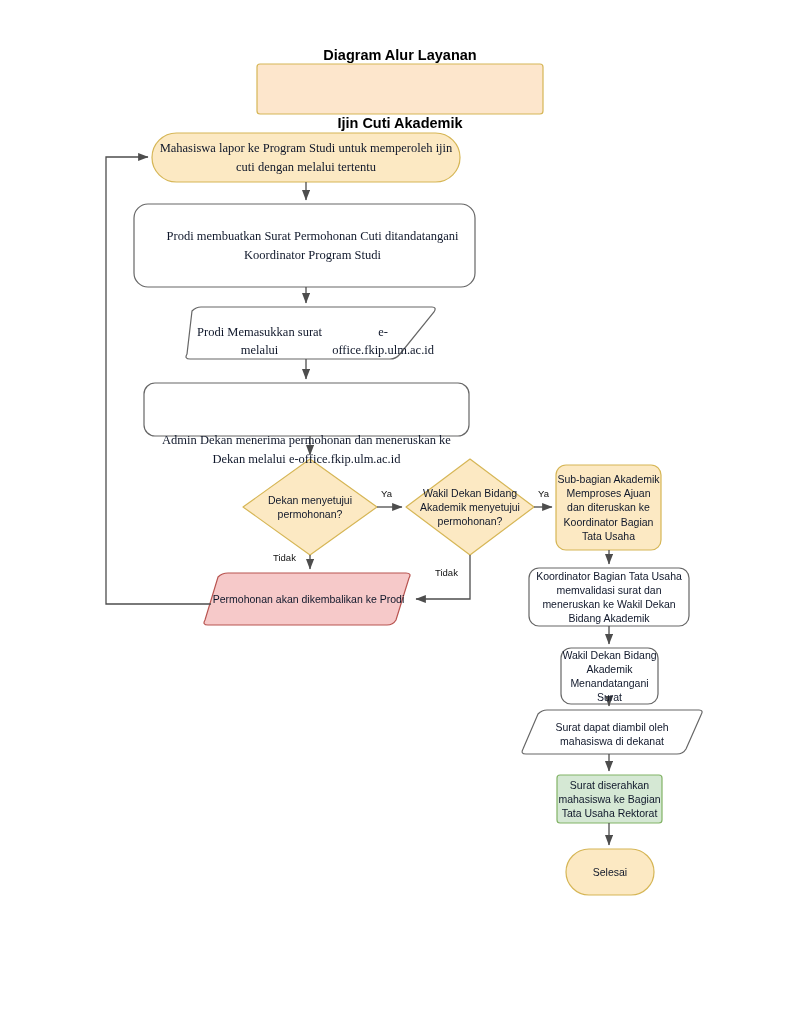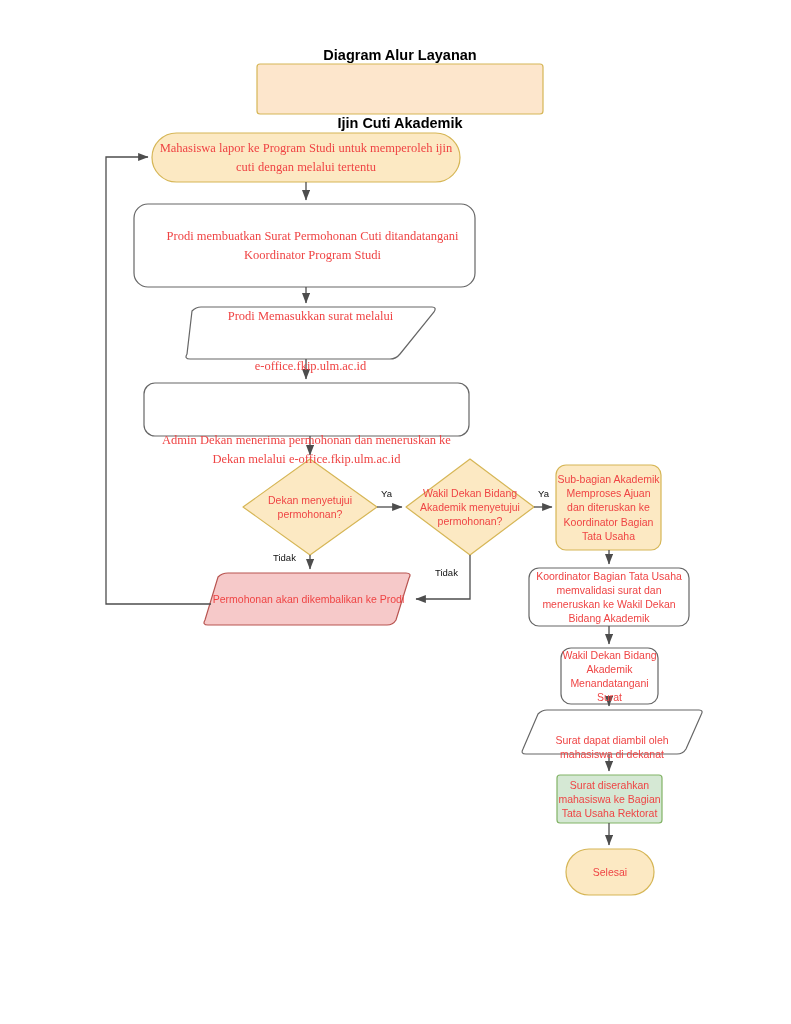--- a/index.html
+++ b/index.html
@@ -23,21 +23,21 @@
     height: 1024px;
   }
   .node-text {
     position: absolute;
     display: flex;
     align-items: center;
     justify-content: center;
     text-align: center;
     box-sizing: border-box;
     pointer-events: none;
-    color: #ef4444;
+    color: #0f172a;
   }
   .txt-serif {
     font-family: "Liberation Serif", serif;
     font-size: 12.5px;
     line-height: 1.45;
   }
   .txt-sans {
     font-family: "Liberation Sans", sans-serif;
     font-size: 10.5px;
     line-height: 1.35;
@@ -130,21 +130,21 @@
   <div class="node-text txt-serif" style="left:152px; top:133px; width:308px; height:49px; flex-direction:column;">
     <div>Mahasiswa lapor ke Program Studi untuk memperoleh ijin</div>
     <div>cuti dengan melalui tertentu</div>
   </div>
 
   <div class="node-text txt-serif" style="left:134px; top:204px; width:357px; height:83px; flex-direction:column;">
     <div>Prodi membuatkan Surat Permohonan Cuti ditandatangani</div>
     <div>Koordinator Program Studi</div>
   </div>
 
-  <div class="node-text txt-serif" style="left:187px; top:307px; width:247px; height:68px; flex-direction:column;justify-content:space-between;">
+  <div class="node-text txt-serif" style="left:187px; top:307px; width:247px; height:68px; ">
     <div>Prodi Memasukkan surat melalui</div>
     <div>e-office.fkip.ulm.ac.id</div>
   </div>
 
   <div class="node-text txt-serif" style="left:144px; top:383px; width:325px; height:53px; flex-direction:column;margin-top:40px;">
     <div>Admin Dekan menerima permohonan dan meneruskan ke</div>
     <div>Dekan melalui e-office.fkip.ulm.ac.id</div>
   </div>
 
   <div class="node-text txt-sans" style="left:248px; top:459px; width:124px; height:96px; flex-direction:column;">
@@ -177,21 +177,21 @@
     <div>Bidang Akademik</div>
   </div>
 
   <div class="node-text txt-sans" style="left:559px; top:648px; width:101px; height:56px; flex-direction:column;">
     <div>Wakil Dekan Bidang</div>
     <div>Akademik</div>
     <div>Menandatangani</div>
     <div>Surat</div>
   </div>
 
-  <div class="node-text txt-sans" style="left:523px; top:710px; width:178px; height:48px; flex-direction:column;margin-top:13px;">
+  <div class="node-text txt-sans" style="left:523px; top:710px; width:178px; height:48px; flex-direction:column;">
     <div>Surat dapat diambil oleh</div>
     <div>mahasiswa di dekanat</div>
   </div>
 
   <div class="node-text txt-sans" style="left:552px; top:775px; width:115px; height:48px; flex-direction:column;">
     <div>Surat diserahkan</div>
     <div>mahasiswa ke Bagian</div>
     <div>Tata Usaha Rektorat</div>
   </div>
 

